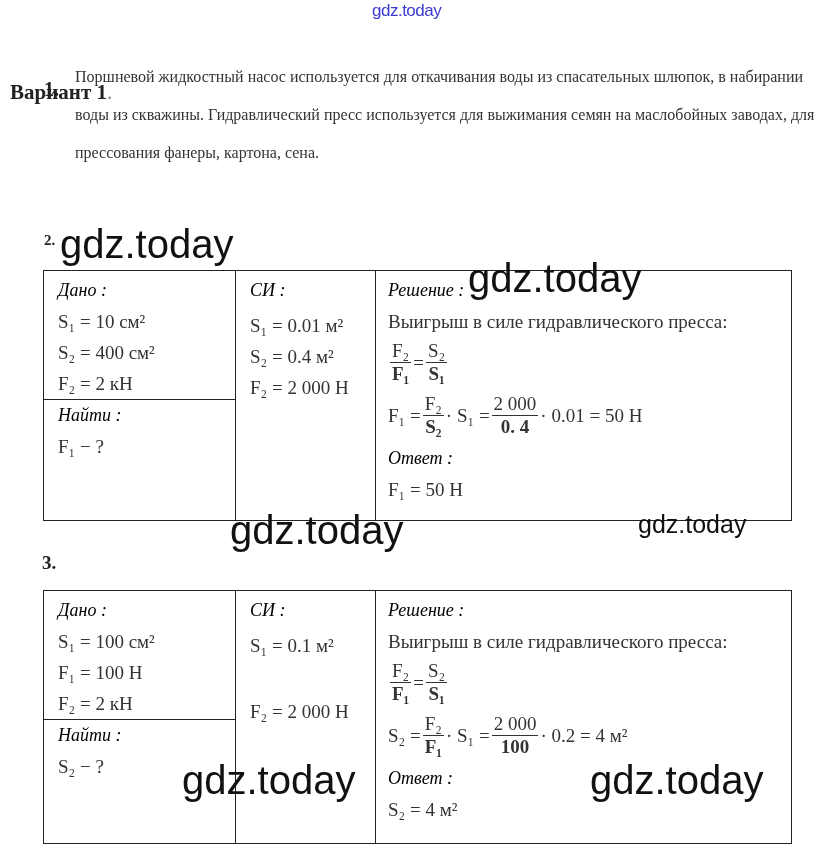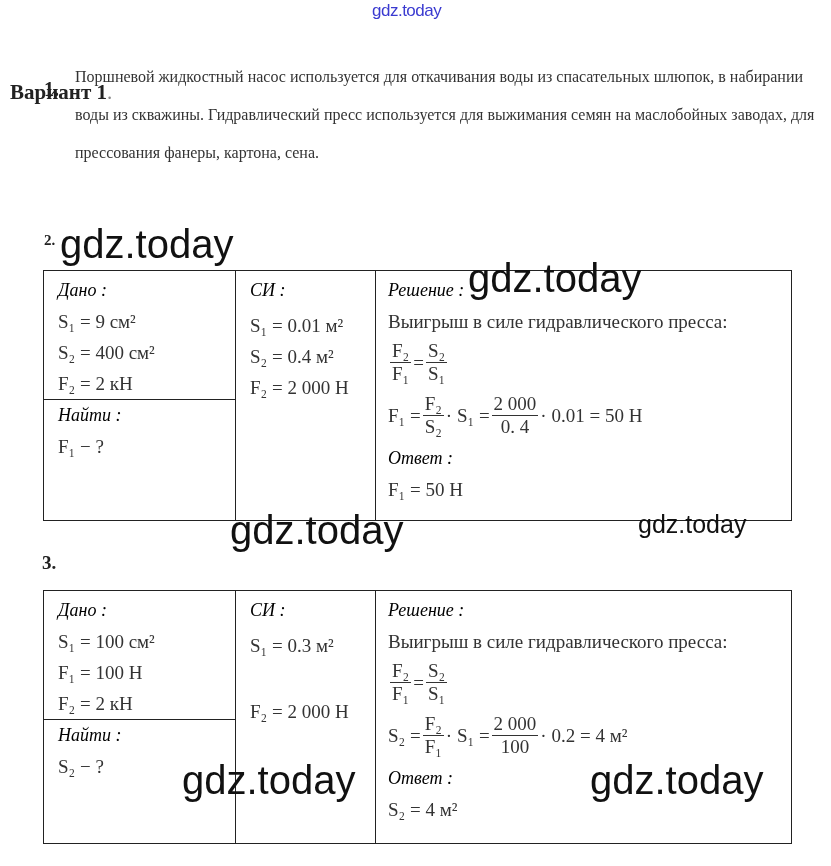--- a/index.html
+++ b/index.html
@@ -14,21 +14,21 @@
   .q1-text { left: 75px; top: 58px; width: 750px; font-size: 16px; line-height: 38px; color: #333; }
   .q-num { font-size: 18px; font-weight: bold; }
   .wm { font-family: "Liberation Sans", "DejaVu Sans", sans-serif; color: #111; font-weight: 300; }
   table.task { position: absolute; border-collapse: collapse; }
   table.task td { border: 1px solid #222; vertical-align: top; padding: 0; }
   .cell { padding: 4px 14px 0 14px; font-size: 19px; line-height: 31px; color: #333; }
   .hdr { font-style: italic; color: #000000; font-size: 18px; }
   .row { white-space: nowrap; }
   .frac { display: inline-block; vertical-align: middle; text-align: center; line-height: 22px; margin: 0 2px; }
   .frac .num { display: block; border-bottom: 1px solid #333; padding: 0 2px; }
-  .frac .den { display: block; padding: 0 2px; }
+  .frac .den { display: block; padding: 0 2px; font-weight: bold; }
   .eq-block { height: 50px; display: flex; align-items: center; }
 </style>
 </head>
 <body>
 
 <div class="abs wm-top">gdz.today</div>
 
 <div class="abs variant"><span>Вариант 1</span><span class="dot">.</span></div>
 
 <div class="abs q1-num">1.</div>
@@ -36,21 +36,21 @@
 
 <div class="abs q-num" style="left:44px;top:232px;font-size:15px;">2.</div>
 <div class="abs wm" style="left:60px;top:222px;font-size:40px;">gdz.today</div>
 
 <table class="task" style="left:43px;top:270px;width:749px;height:251px;">
   <tbody>
       <tr>
     <td style="width:191px;height:128px;">
       <div class="cell">
         <div class="hdr">Дано :</div>
-        <div class="row">S₁ = 9 см²</div>
+        <div class="row">S₁ = 10 см²</div>
         <div class="row">S₂ = 400 см²</div>
         <div class="row">F₂ = 2 кН</div>
       </div>
     </td>
     <td rowspan="2" style="width:139px;">
       <div class="cell">
         <div class="hdr">СИ :</div>
         <div class="row" style="margin-top:4px;">S₁ = 0.01 м²</div>
         <div class="row" style="">S₂ = 0.4 м²</div>
         <div class="row">F₂ = 2 000 Н</div>
@@ -112,21 +112,21 @@
       <div class="cell">
         <div class="hdr">Дано :</div>
         <div class="row">S₁ = 100 см²</div>
         <div class="row">F₁ = 100 Н</div>
         <div class="row">F₂ = 2 кН</div>
       </div>
     </td>
     <td rowspan="2" style="width:139px;">
       <div class="cell">
         <div class="hdr">СИ :</div>
-        <div class="row" style="margin-top:4px;">S₁ = 0.3 м²</div>
+        <div class="row" style="margin-top:4px;">S₁ = 0.1 м²</div>
         <div class="row" style="margin-top:35px;">F₂ = 2 000 Н</div>
       </div>
     </td>
     <td rowspan="2">
       <div class="cell" style="padding-left:12px;">
         <div class="hdr">Решение :</div>
         <div class="row">Выигрыш в силе гидравлического пресса:</div>
         <div class="eq-block">
           <span class="frac">
                 <span class="num">F₂</span>

